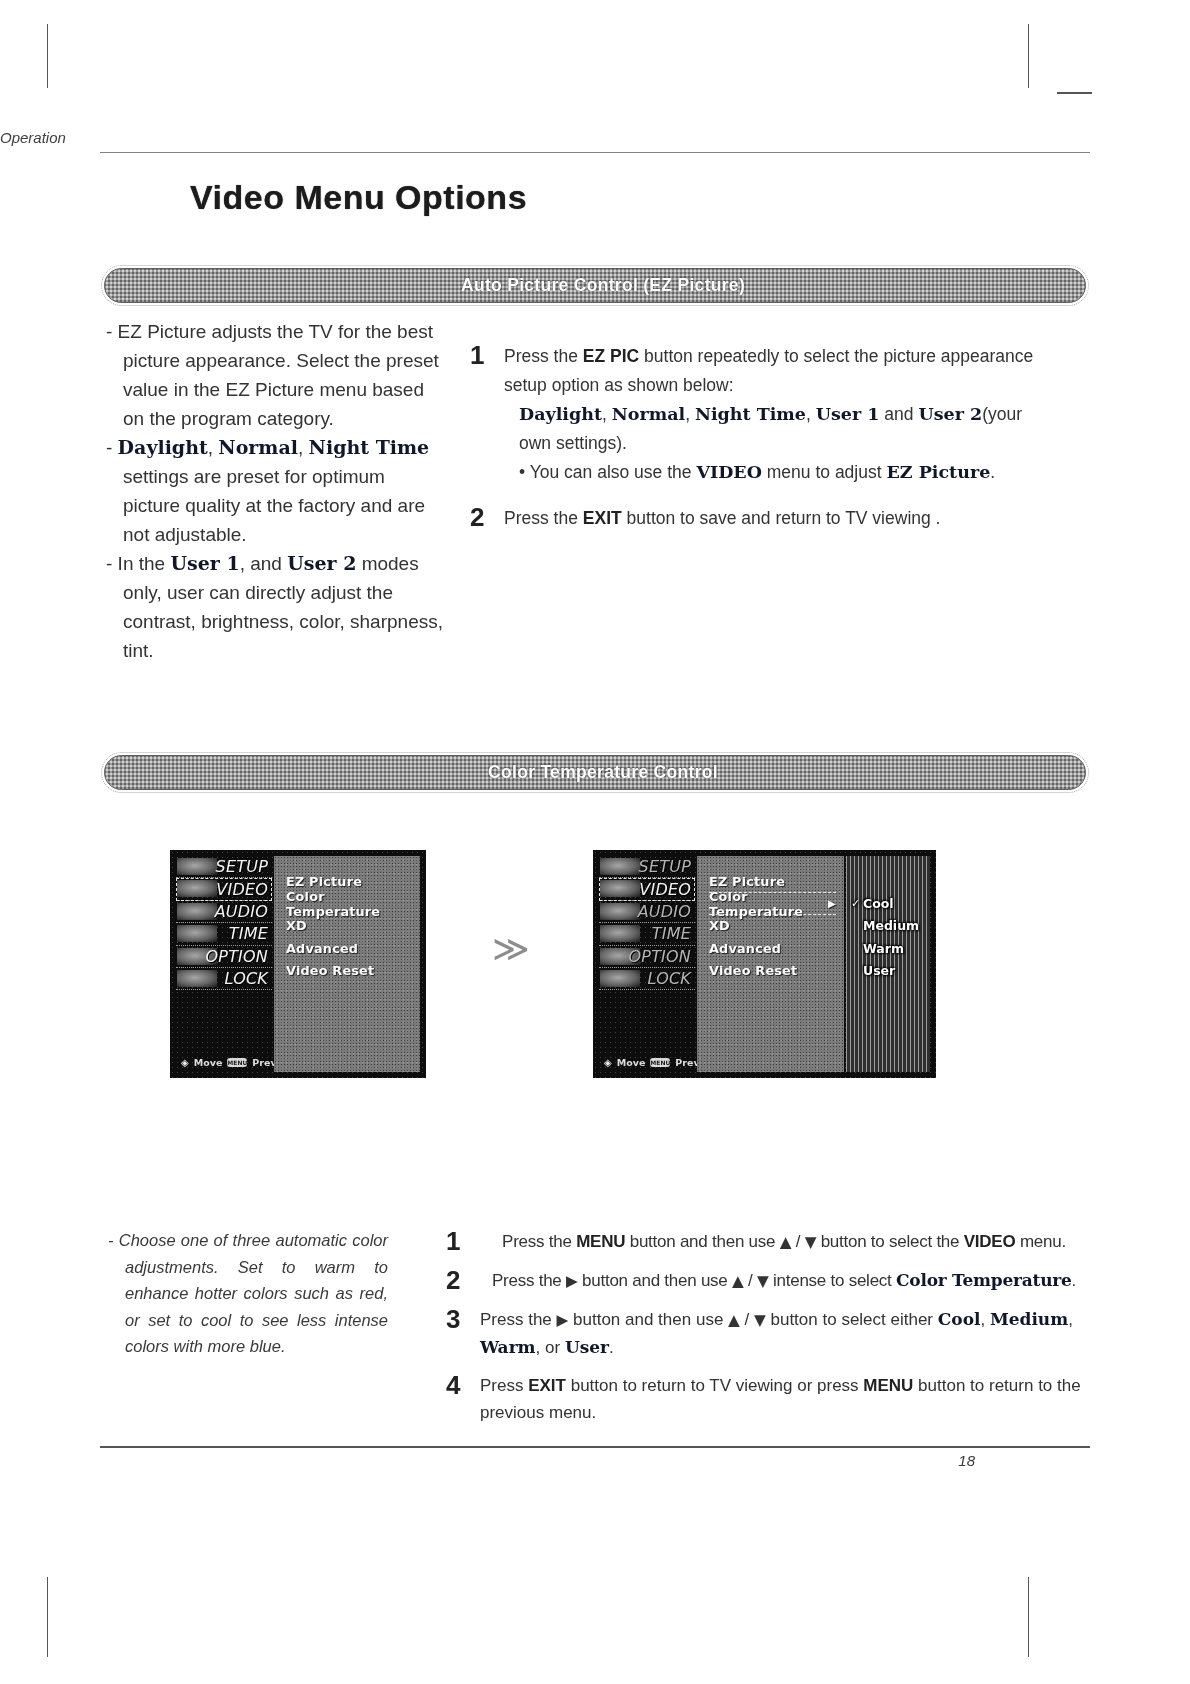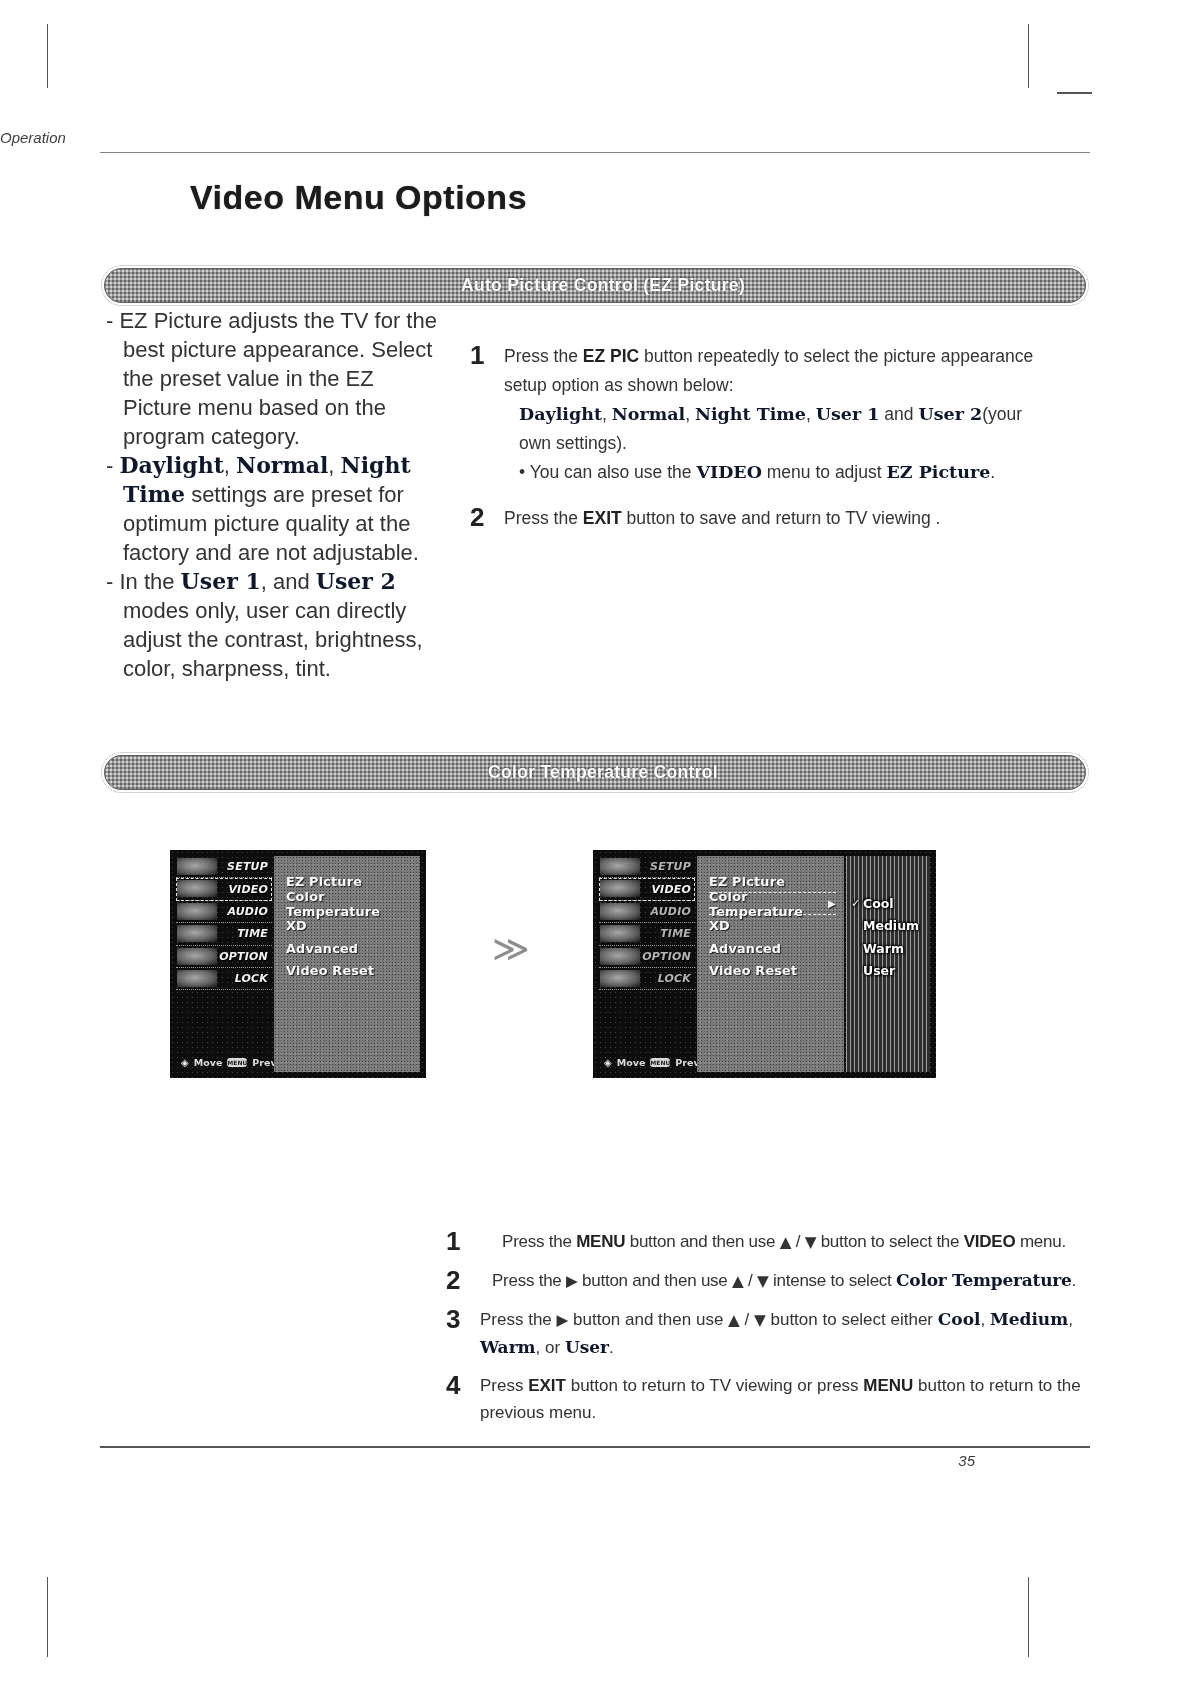--- a/index.html
+++ b/index.html
@@ -28,21 +28,21 @@
           background-color:#9a9a9a;
           background-image:radial-gradient(rgba(255,255,255,.55) 1px,transparent 1.3px),
                            radial-gradient(rgba(35,35,35,.45) 1px,transparent 1.3px);
           background-size:4px 4px,4px 4px;background-position:0 0,2px 2px;
           display:flex;align-items:center;justify-content:center;
           outline:1px dotted #aaa;outline-offset:2px;}
   .banner-label{color:#ffffff;font-weight:bold;font-size:17.5px;letter-spacing:.3px;
                 text-shadow:0 0 2px rgba(0,0,0,.65);padding-left:16px;}
 
   
-  .colA-left{position:absolute;left:106px;top:306px;width:340px;font-size:22px;line-height:29px;color:#333;}
+  .colA-left{position:absolute;left:106px;top:317px;width:340px;font-size:19px;line-height:29px;color:#333;}
   .colB-left{position:absolute;left:108px;top:1227px;width:280px;font-size:16.5px;line-height:26.5px;
              font-style:italic;color:#3a3a3a;text-align:justify;}
   .hang{padding-left:17px;text-indent:-17px;}
 
   .colA-right{position:absolute;left:470px;top:342px;width:580px;}
   .colB-right{position:absolute;left:446px;top:1228px;width:642px;}
   .step{display:flex;margin:0 0 12px 0;}
   .step-num{flex:0 0 24px;font-size:26px;font-weight:bold;color:#222;line-height:27px;
             font-family:"Liberation Sans",sans-serif;}
   .step-body{flex:1;margin-left:10px;font-size:17.5px;line-height:29px;color:#333;}
@@ -62,22 +62,22 @@
            background-image:radial-gradient(rgba(255,255,255,.22) .7px,transparent 1px);
            background-size:5px 5px;}
   .tv1{left:170px;width:256px;}
   .tv2{left:593px;width:343px;}
   .tv-sidebar{width:96px;display:flex;flex-direction:column;}
   .tv-side-row{height:22.4px;box-sizing:border-box;border-bottom:1px dotted #9a9a9a;
                display:flex;align-items:center;justify-content:flex-end;padding-right:4px;position:relative;}
   .tv-side-row.active{outline:1px dashed #e6e6e6;outline-offset:-1px;}
   .tv-icon{position:absolute;left:1px;top:2px;width:40px;height:17px;opacity:.9;
            background:radial-gradient(ellipse at 45% 45%,#b8b8b8,#6e6e6e 55%,#222 95%);}
-  .tv-side-label{font-family:"DejaVu Sans",sans-serif;font-weight:bold;font-style:italic;
-                 font-size:11px;color:#f3f3f3;letter-spacing:.2px;text-shadow:1px 1px 0 #000;z-index:1;}
+  .tv-side-label{font-family:"DejaVu Sans",sans-serif;font-weight:normal;font-style:italic;
+                 font-size:16px;color:#f3f3f3;letter-spacing:.2px;text-shadow:1px 1px 0 #000;z-index:1;}
   .tv2 .tv-side-label{color:#b4b4b4;}
   .tv2 .tv-side-row.active .tv-side-label{color:#f3f3f3;}
   .tv-filler{flex:1;}
   .tv-footer{height:16px;display:flex;align-items:center;gap:5px;padding-left:5px;margin-bottom:2px;
              color:#dcdcdc;font-family:"DejaVu Sans",sans-serif;font-size:9.5px;font-weight:bold;}
   .nav-pad{font-size:10px;color:#eee;}
   .menu-key{display:inline-flex;align-items:center;justify-content:center;width:22px;height:9px;
             background:#d9d9d9;color:#1a1a1a;border-radius:3px;font-size:6px;font-weight:bold;letter-spacing:0;}
   .tv-panel{flex:1;margin-left:2px;box-sizing:border-box;padding:14px 0 0 12px;
             background-color:#797979;
@@ -246,20 +246,23 @@
         <span class="check-col"></span>
         <span>Warm</span>
       </div>
       <div class="tv-sub-item">
         <span class="check-col"></span>
         <span>User</span>
       </div>
     </div>
   </div>
 
+  <div class="colB-left">
+    <div class="hang">- Choose one of three automatic color adjustments. Set to warm to enhance hotter colors such as red, or set to cool to see less intense colors with more blue.</div>
+  </div>
 
   <div class="colB-right">
     <div class="step">
       <span class="step-num">1</span>
       <div class="step-body tight"><span>Press the </span><span class="seg-b">MENU</span><span> button and then use </span><span class="seg-g">▲</span><span> / </span><span class="seg-g">▼</span><span> button to select the </span><span class="seg-b">VIDEO</span><span> menu.</span></div>
     </div>
     <div class="step">
       <span class="step-num">2</span>
       <div class="step-body tight"><span>Press the </span><span class="seg-g">▶</span><span> button and then use </span><span class="seg-g">▲</span><span> / </span><span class="seg-g">▼</span><span> intense to select </span><span class="seg-s">Color Temperature</span><span>.</span></div>
     </div>
@@ -267,15 +270,15 @@
       <span class="step-num">3</span>
       <div class="step-body"><span>Press the </span><span class="seg-g">▶</span><span> button and then use </span><span class="seg-g">▲</span><span> / </span><span class="seg-g">▼</span><span> button to select either </span><span class="seg-s">Cool</span><span>, </span><span class="seg-s">Medium</span><span>, </span><span class="seg-s">Warm</span><span>, or </span><span class="seg-s">User</span><span>.</span></div>
     </div>
     <div class="step">
       <span class="step-num">4</span>
       <div class="step-body"><span>Press </span><span class="seg-b">EXIT</span><span> button to return to TV viewing or press </span><span class="seg-b">MENU</span><span> button to return to the previous menu.</span></div>
     </div>
   </div>
 
   <div class="foot-rule"></div>
-  <div class="page-number">35</div>
+  <div class="page-number">18</div>
 
 </div>
 
 </body></html>

